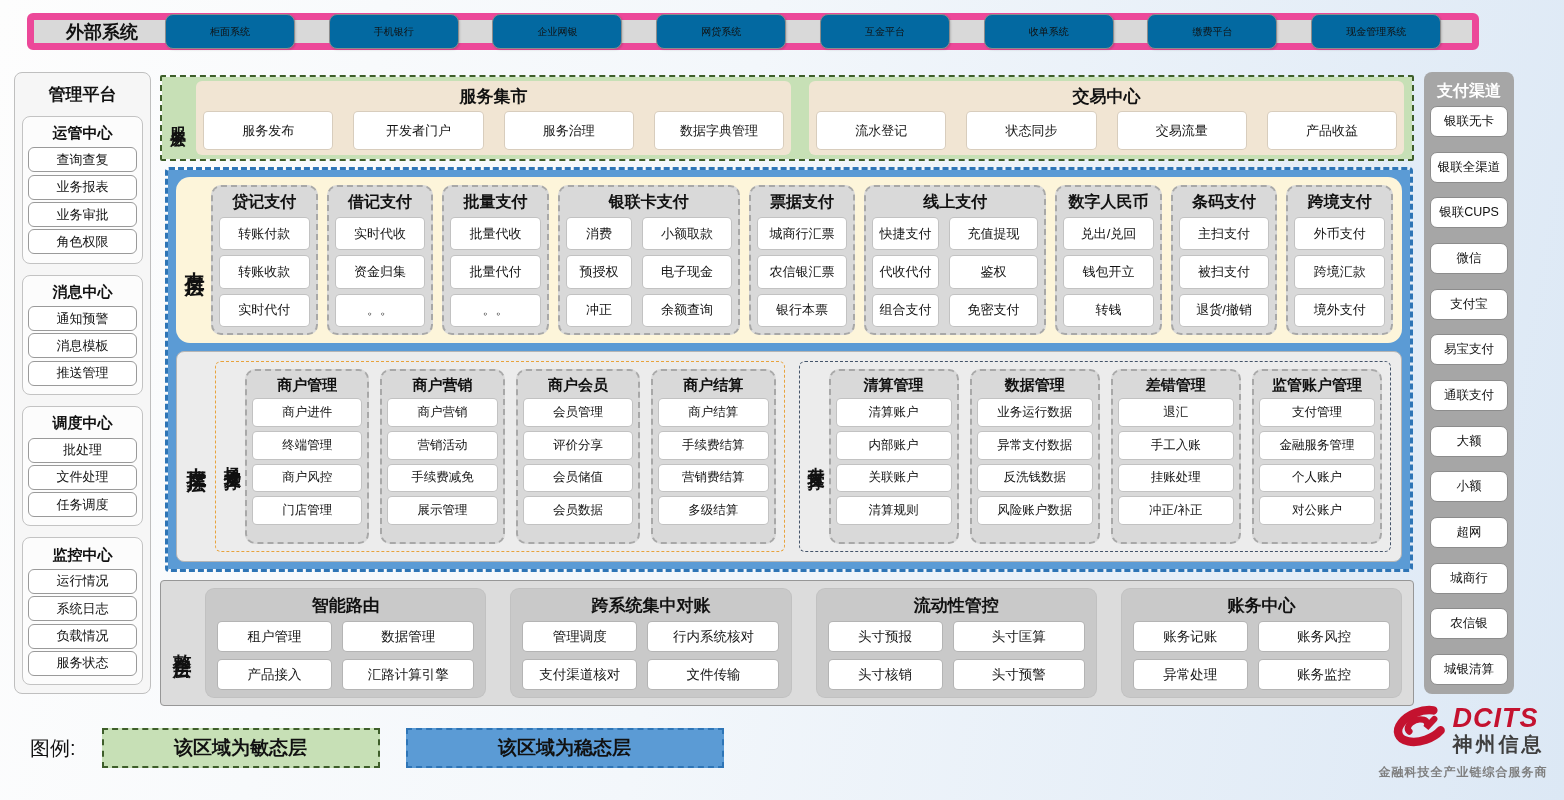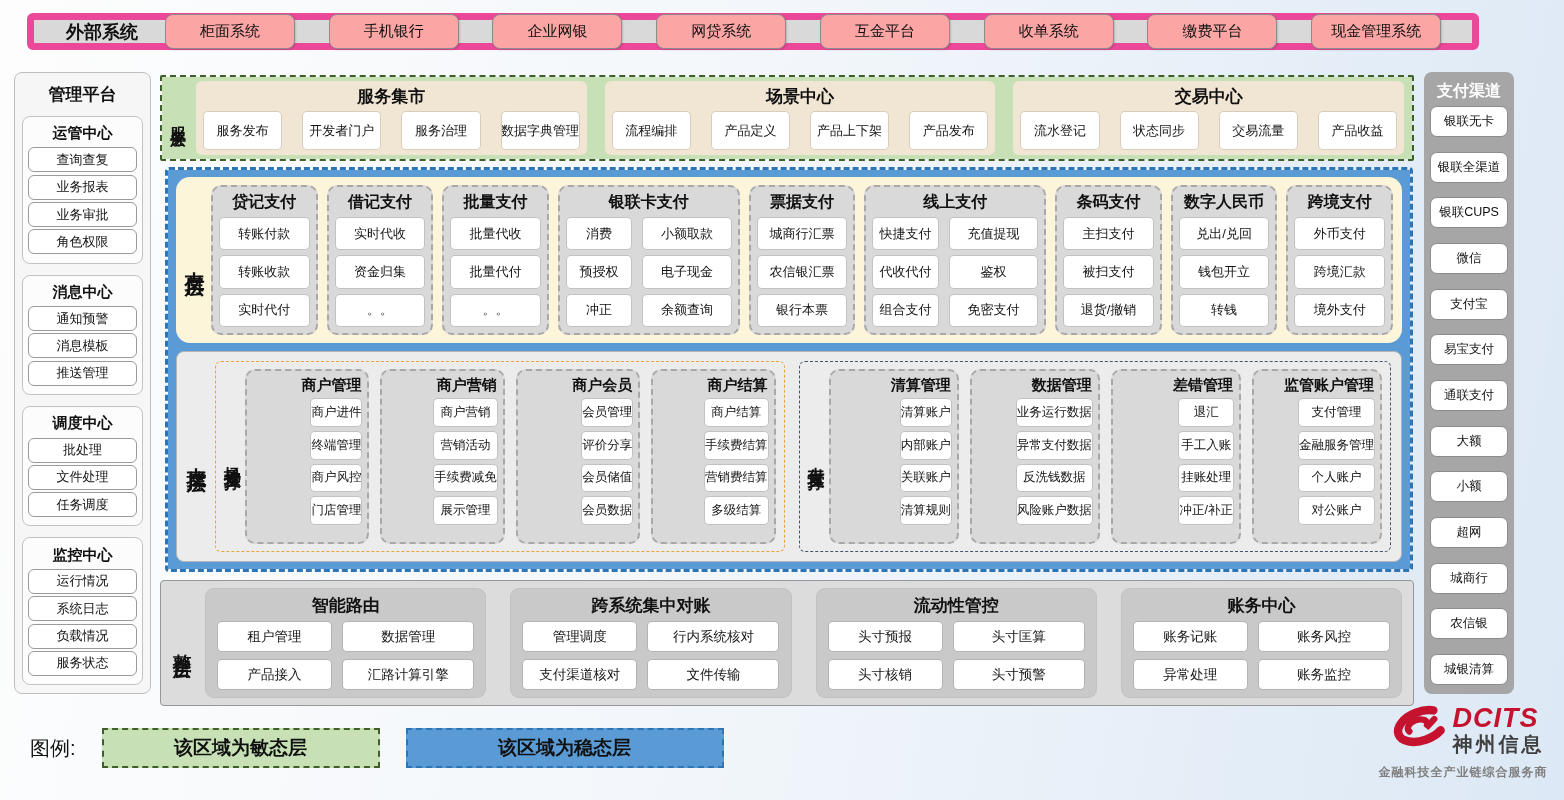--- a/index.html
+++ b/index.html
@@ -21,22 +21,22 @@
   }
   
   .topbar{
     position:absolute;left:27px;top:13px;width:1452px;height:37px;
     background:#d9d9d9;border:7px solid #ec4899;border-radius:6px;
     display:flex;align-items:center;padding:0 14px;box-sizing:border-box;
   }
   .topbar-label{font-weight:bold;font-size:18px;margin:0 10px 0 18px;white-space:nowrap;}
   .topbar-items{flex:1;display:flex;justify-content:space-around;align-items:center;}
   .tan-btn{
-    width:128px;height:33px;background:#fca5a5;border:1px solid #8c8c8c;border-radius:8px;
-    display:flex;align-items:center;justify-content:center;font-size:15px;
+    width:128px;height:33px;background:#0369a1;border:1px solid #8c8c8c;border-radius:8px;
+    display:flex;align-items:center;justify-content:center;font-size:10px;
     box-shadow:1px 1px 2px rgba(0,0,0,.15);white-space:nowrap;
   }
   
   .left-panel{
     position:absolute;left:14px;top:72px;width:137px;height:622px;box-sizing:border-box;
     background:#f6f6f6;border:1px solid #bfbfbf;border-radius:8px;
     padding:8px 7px;display:flex;flex-direction:column;
   }
   .left-title{font-weight:bold;font-size:17px;text-align:center;margin:2px 0 10px;}
   .left-groups{flex:1;display:flex;flex-direction:column;gap:11px;}
@@ -91,21 +91,21 @@
   }
   .support-label{font-size:20px;}
   .support-sections{flex:1;display:flex;gap:14px;min-width:0;}
   .support-section{border-radius:6px;box-sizing:border-box;display:flex;gap:4px;padding:7px 8px;min-width:0;}
   .support-section.orange{border:1.5px dashed #e8a33d;flex:0.96;}
   .support-section.navy{border:1.5px dashed #44546a;flex:1;}
   .section-label{font-size:17px;letter-spacing:2px;}
   .sup-cols{flex:1;display:flex;gap:11px;min-width:0;}
   .sup-col{
     flex:1;background:#d9d9d9;border:2px dashed #a8a8a8;border-radius:10px;
-    padding:4px 6px 18px;box-sizing:border-box;display:flex;flex-direction:column;min-width:0;align-items:flex-end;
+    padding:4px 6px 18px;box-sizing:border-box;display:flex;flex-direction:column;min-width:0;
   }
   .sup-col .col-title{font-size:15px;margin-bottom:4px;}
   .sup-items{flex:1;display:grid;grid-template-rows:repeat(4,1fr);gap:6px;}
   .sup-items .white-btn{font-size:12.5px;}
   
   .integration-band{
     position:absolute;left:160px;top:580px;width:1254px;height:126px;box-sizing:border-box;
     background:#dcdcdc;border:1px solid #979797;border-radius:4px;
     display:flex;align-items:stretch;gap:14px;padding:8px 12px;
   }
@@ -201,29 +201,20 @@
       <div class="svc-group">
         <div class="svc-title">服务集市</div>
         <div class="svc-row">
           <div class="white-btn">服务发布</div>
           <div class="white-btn">开发者门户</div>
           <div class="white-btn">服务治理</div>
           <div class="white-btn">数据字典管理</div>
         </div>
       </div>
       <div class="svc-group">
-        <div class="svc-title">场景中心</div>
-        <div class="svc-row">
-          <div class="white-btn">流程编排</div>
-          <div class="white-btn">产品定义</div>
-          <div class="white-btn">产品上下架</div>
-          <div class="white-btn">产品发布</div>
-        </div>
-      </div>
-      <div class="svc-group">
         <div class="svc-title">交易中心</div>
         <div class="svc-row">
           <div class="white-btn">流水登记</div>
           <div class="white-btn">状态同步</div>
           <div class="white-btn">交易流量</div>
           <div class="white-btn">产品收益</div>
         </div>
       </div>
     </div>
 </section>
@@ -280,33 +271,33 @@
           <div class="pay-items">
             <div class="white-btn">快捷支付</div>
             <div class="white-btn">充值提现</div>
             <div class="white-btn">代收代付</div>
             <div class="white-btn">鉴权</div>
             <div class="white-btn">组合支付</div>
             <div class="white-btn">免密支付</div>
           </div>
         </div>
         <div class="pay-col">
+          <div class="col-title">数字人民币</div>
+          <div class="pay-items">
+            <div class="white-btn">兑出/兑回</div>
+            <div class="white-btn">钱包开立</div>
+            <div class="white-btn">转钱</div>
+          </div>
+        </div>
+        <div class="pay-col">
           <div class="col-title">条码支付</div>
           <div class="pay-items">
             <div class="white-btn">主扫支付</div>
             <div class="white-btn">被扫支付</div>
             <div class="white-btn">退货/撤销</div>
-          </div>
-        </div>
-        <div class="pay-col">
-          <div class="col-title">数字人民币</div>
-          <div class="pay-items">
-            <div class="white-btn">兑出/兑回</div>
-            <div class="white-btn">钱包开立</div>
-            <div class="white-btn">转钱</div>
           </div>
         </div>
         <div class="pay-col">
           <div class="col-title">跨境支付</div>
           <div class="pay-items">
             <div class="white-btn">外币支付</div>
             <div class="white-btn">跨境汇款</div>
             <div class="white-btn">境外支付</div>
           </div>
         </div>

